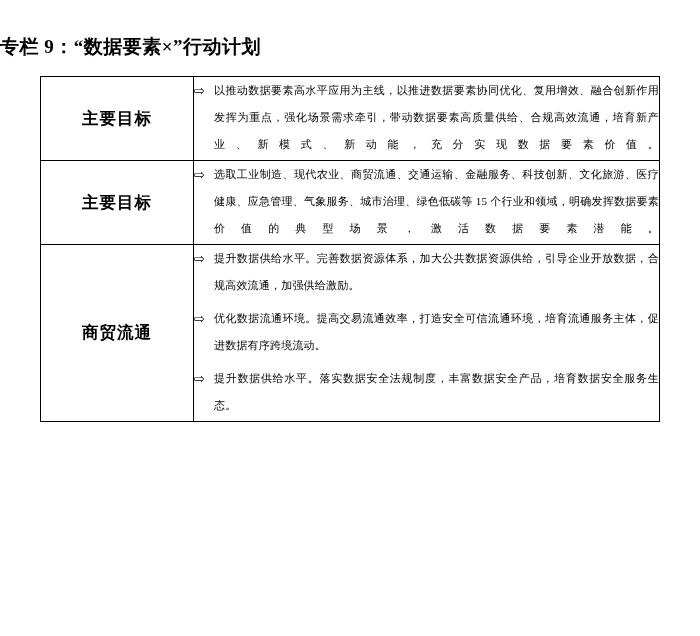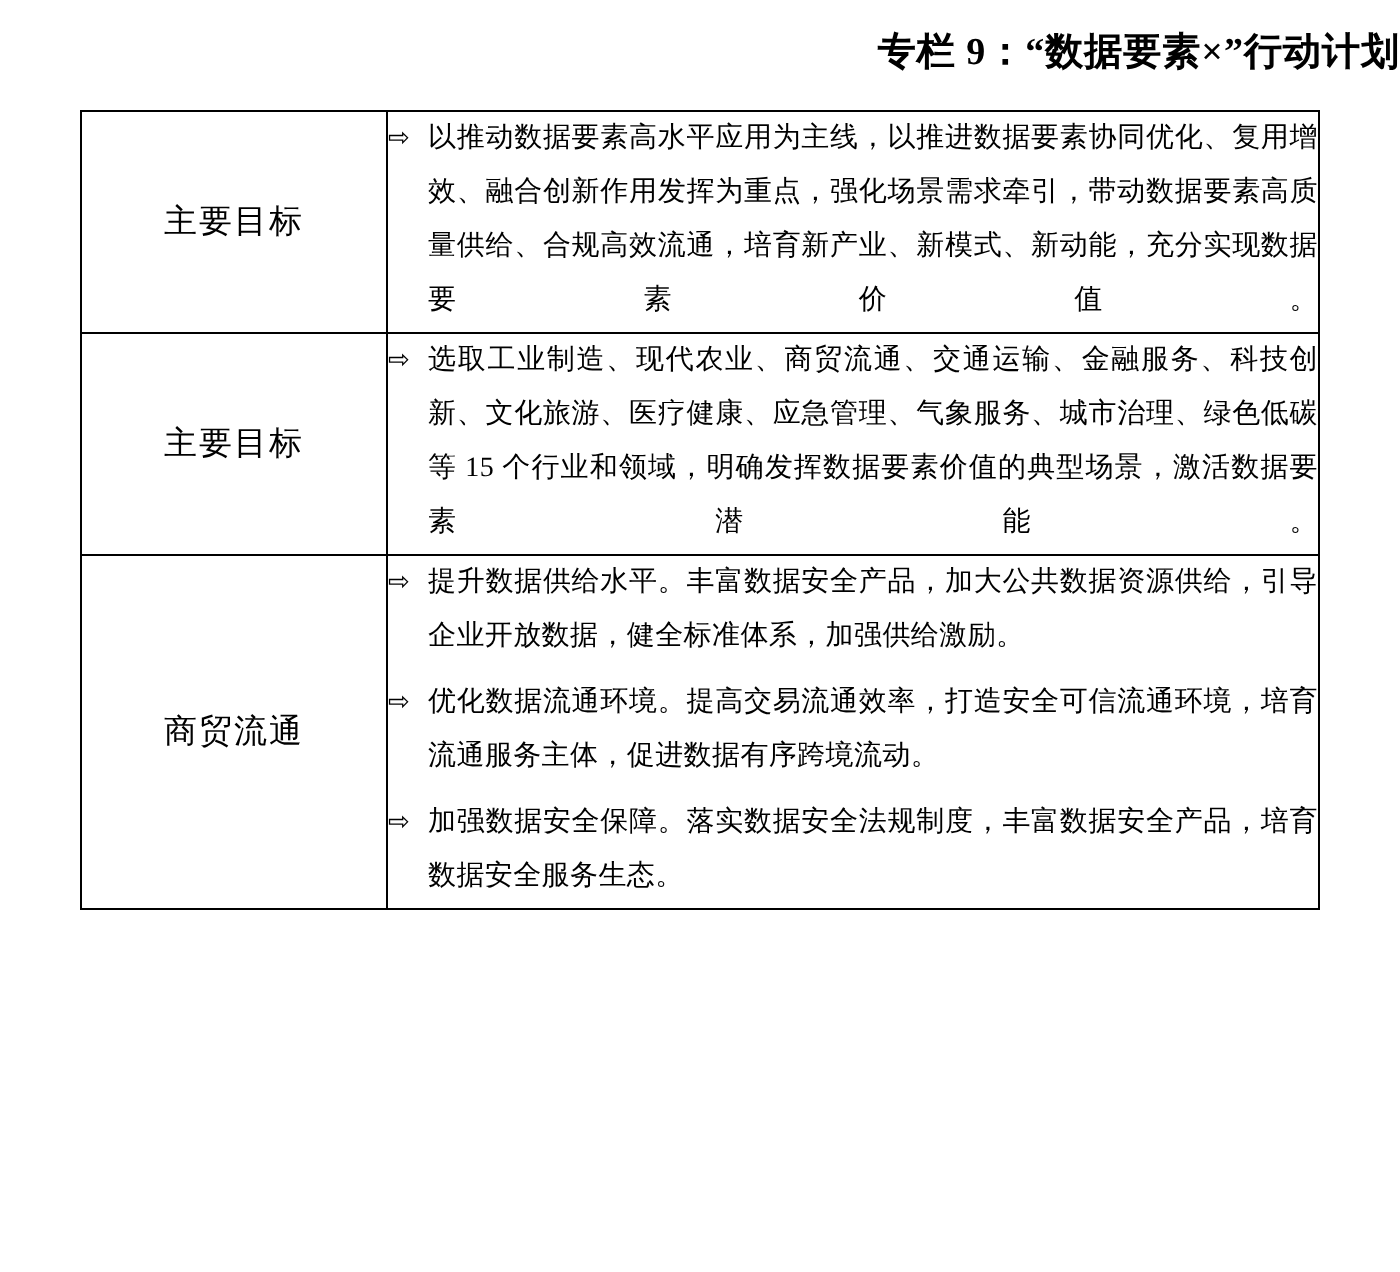--- a/index.html
+++ b/index.html
@@ -15,43 +15,43 @@
     position: relative;
     overflow: hidden;
   }
   .page {
     width: 700px;
     height: 636px;
     box-sizing: border-box;
     position: relative;
   }
   .doc-title {
-    text-align: right;
+    text-align: left;
     font-size: 19px;
     font-weight: bold;
     letter-spacing: 0.5px;
-    margin: 13px 0 16px 0;
+    margin: 34px 0 16px 0;
     font-family: "Liberation Serif", "DejaVu Serif", serif;
   }
   table.box-table {
     border-collapse: collapse;
     width: 620px;
     margin: 0 auto;
     table-layout: fixed;
   }
   table.box-table td {
     border: 1px solid #000000;
     vertical-align: middle;
     padding: 0;
   }
   td.label-cell {
     width: 152px;
     text-align: center;
     font-size: 16.5px;
-    font-weight: normal;
+    font-weight: bold;
     letter-spacing: 1px;
     padding: 6px 4px;
   }
   td.content-cell {
     padding: 10px 12px 10px 8px;
     vertical-align: top;
   }
   .item-row {
     display: flex;
     align-items: flex-start;
@@ -64,21 +64,21 @@
     flex: 0 0 auto;
     width: 20px;
     font-size: 13px;
     line-height: 27px;
     color: #000;
     font-family: "DejaVu Sans", sans-serif;
     text-align: left;
   }
   .item-text {
     flex: 1 1 auto;
-    font-size: 14px;
+    font-size: 11px;
     line-height: 27px;
     text-align: justify;
     text-align-last: left;
     letter-spacing: 0.2px;
     word-break: break-all;
   }
   .justify-last {
     text-align-last: justify;
   }
 </style>
@@ -107,28 +107,28 @@
             <span class="bullet">⇨</span>
             <span class="item-text justify-last">选取工业制造、现代农业、商贸流通、交通运输、金融服务、科技创新、文化旅游、医疗健康、应急管理、气象服务、城市治理、绿色低碳等 15 个行业和领域，明确发挥数据要素价值的典型场景，激活数据要素潜能。</span>
           </div>
         </td>
       </tr>
       <tr>
         <td class="label-cell">商贸流通</td>
         <td class="content-cell">
           <div class="item-row">
             <span class="bullet">⇨</span>
-            <span class="item-text">提升数据供给水平。丰富数据安全产品，加大公共数据资源供给，引导企业开放数据，健全标准体系，加强供给激励。</span>
+            <span class="item-text">提升数据供给水平。完善数据资源体系，加大公共数据资源供给，引导企业开放数据，合规高效流通，加强供给激励。</span>
           </div>
           <div class="item-row">
             <span class="bullet">⇨</span>
             <span class="item-text">优化数据流通环境。提高交易流通效率，打造安全可信流通环境，培育流通服务主体，促进数据有序跨境流动。</span>
           </div>
           <div class="item-row">
             <span class="bullet">⇨</span>
-            <span class="item-text">加强数据安全保障。落实数据安全法规制度，丰富数据安全产品，培育数据安全服务生态。</span>
+            <span class="item-text">提升数据供给水平。落实数据安全法规制度，丰富数据安全产品，培育数据安全服务生态。</span>
           </div>
         </td>
       </tr>
     </tbody>
   </table>
 
 </div>
 
 </body></html>

